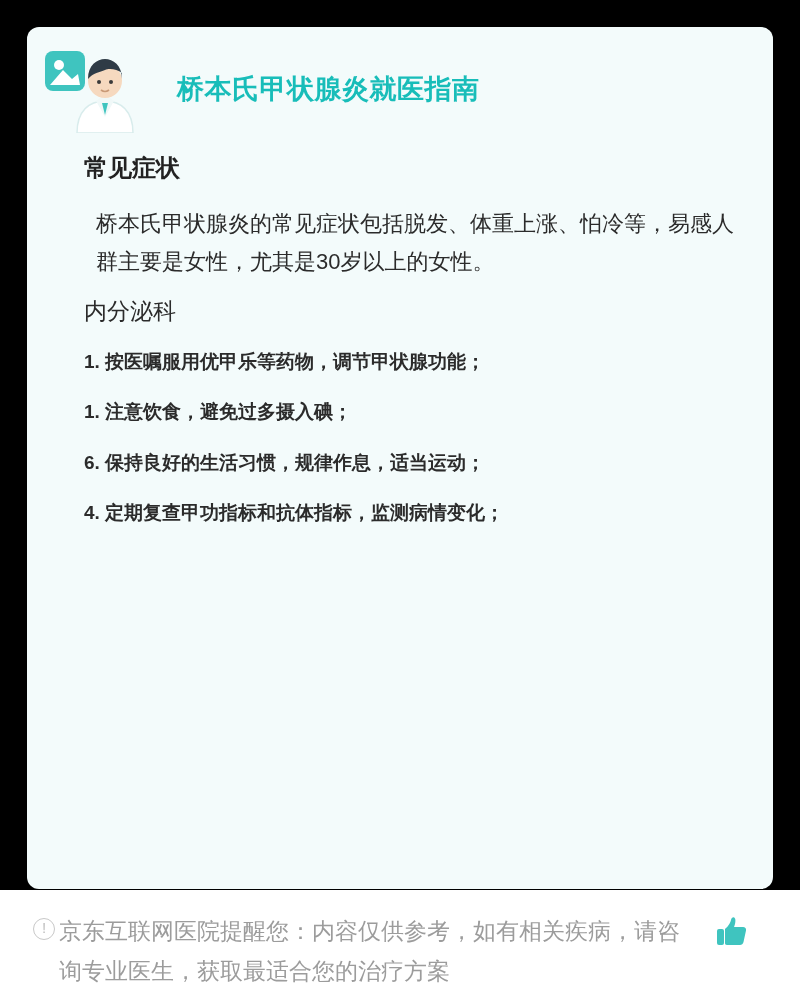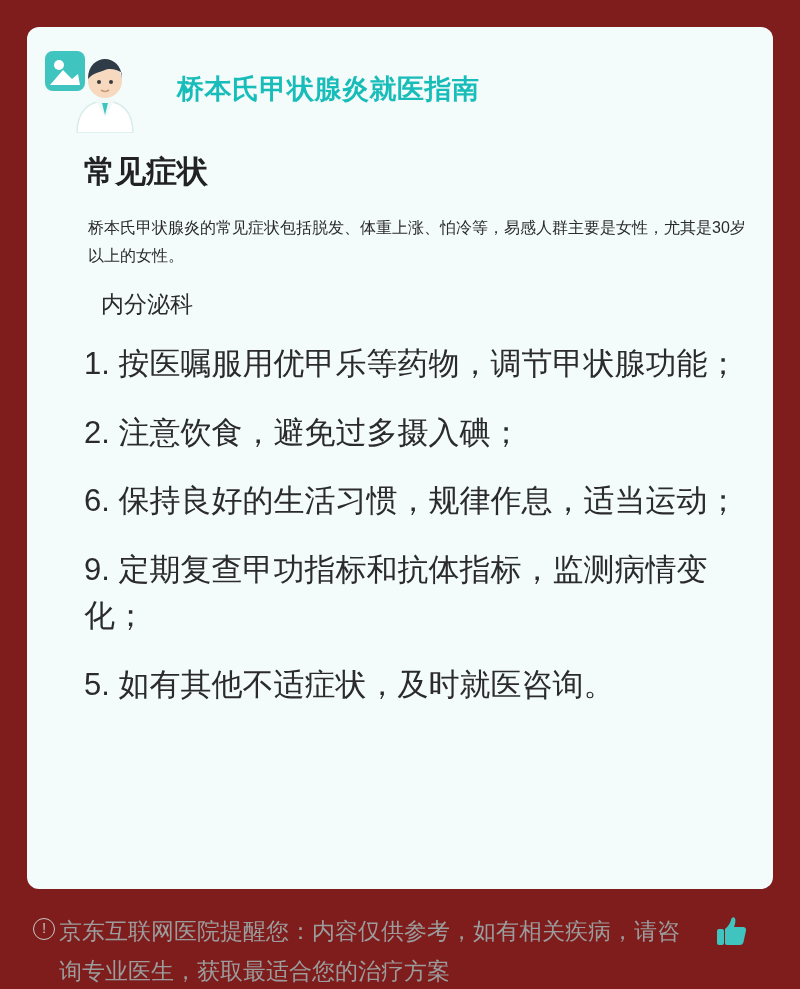--- a/index.html
+++ b/index.html
@@ -9,22 +9,22 @@
   }
   body {
     width: 800px;
     height: 989px;
     font-family: "Liberation Sans", sans-serif;
     -webkit-font-smoothing: antialiased;
   }
   .page {
     position: relative;
     width: 800px;
-    height: 989px;
-    background: #7f1d1d;
+    height: 890px;
+    background: #000000;
     box-sizing: border-box;
   }
   .card {
     position: absolute;
     left: 27px;
     top: 27px;
     width: 746px;
     height: 862px;
     background: #f3fbfb;
     border-radius: 12px;
@@ -47,48 +47,49 @@
     letter-spacing: 0.5px;
   }
   .content {
     position: absolute;
     left: 57px;
     top: 125px;
     width: 670px;
   }
   h2.section {
     margin: 0 0 22px 0;
-    font-size: 31px;
+    font-size: 24px;
     font-weight: bold;
     color: #222222;
     line-height: 1.3;
   }
   .section-gap { margin-top: 40px; }
   p.para {
-    margin: 4px;
-    font-size: 16px;
+    margin: 12px;
+    font-size: 22px;
     color: #2b2b2b;
     line-height: 1.72;
   }
   p.plain {
-    margin: 17px;
+    margin: 0;
     font-size: 23px;
     color: #2b2b2b;
     line-height: 1.6;
   }
   ol.points {
     margin: 18px 0 0 0;
     padding: 0;
     list-style: none;
   }
   ol.points li {
-    font-size: 31px;
+    font-size: 19px;
     color: #2b2b2b;
     line-height: 1.5;
     margin-bottom: 22px;
+    font-weight: bold;
   }
   .footer {
     position: absolute;
     left: 27px;
     top: 905px;
     width: 746px;
     height: 64px;
   }
   .footer-icon {
     position: absolute;
@@ -155,24 +156,23 @@
 
     <div class="content">
 
       <h2 class="section">常见症状</h2>
       <p class="para">桥本氏甲状腺炎的常见症状包括脱发、体重上涨、怕冷等，易感人群主要是女性，尤其是30岁以上的女性。</p>
 
       <p class="plain">内分泌科</p>
 
       <ol class="points">
         <li>1. 按医嘱服用优甲乐等药物，调节甲状腺功能；</li>
-        <li>2. 注意饮食，避免过多摄入碘；</li>
+        <li>1. 注意饮食，避免过多摄入碘；</li>
         <li>6. 保持良好的生活习惯，规律作息，适当运动；</li>
-        <li>9. 定期复查甲功指标和抗体指标，监测病情变化；</li>
-        <li>5. 如有其他不适症状，及时就医咨询。</li>
+        <li>4. 定期复查甲功指标和抗体指标，监测病情变化；</li>
       </ol>
 
     </div>
   </div>
 
   <div class="footer">
     <div class="footer-icon"></div>
     <div class="footer-text">京东互联网医院提醒您：内容仅供参考，如有相关疾病，请咨询专业医生，获取最适合您的治疗方案</div>
     <div class="thumb">
       <svg viewBox="0 0 42 42" width="42" height="42" xmlns="http://www.w3.org/2000/svg">

